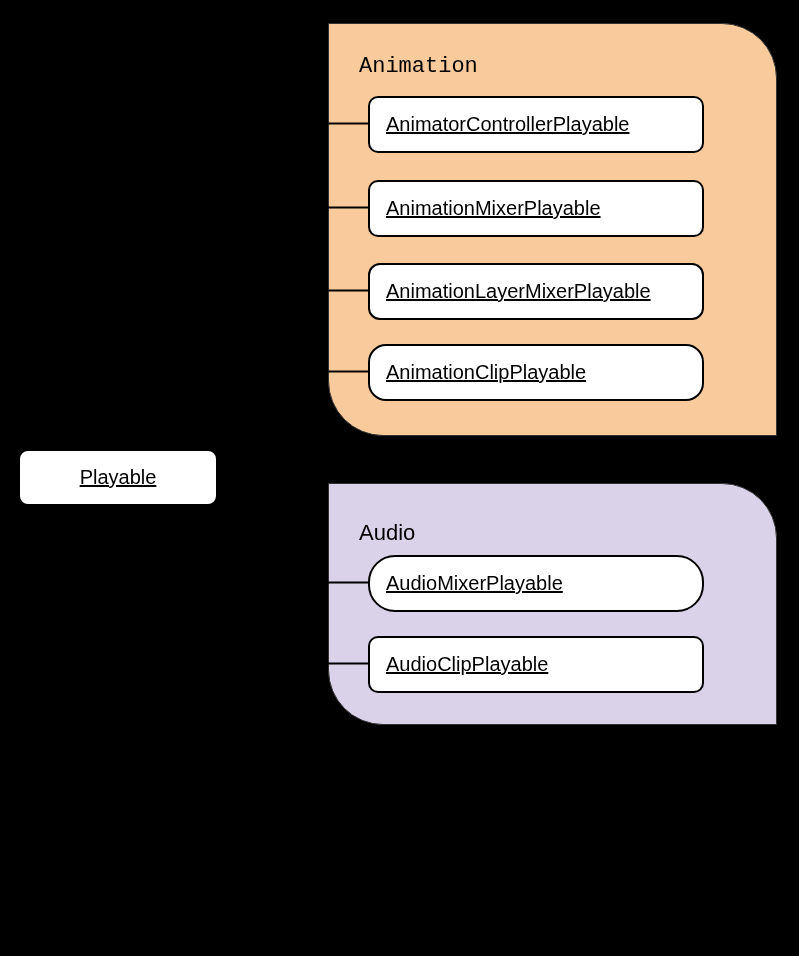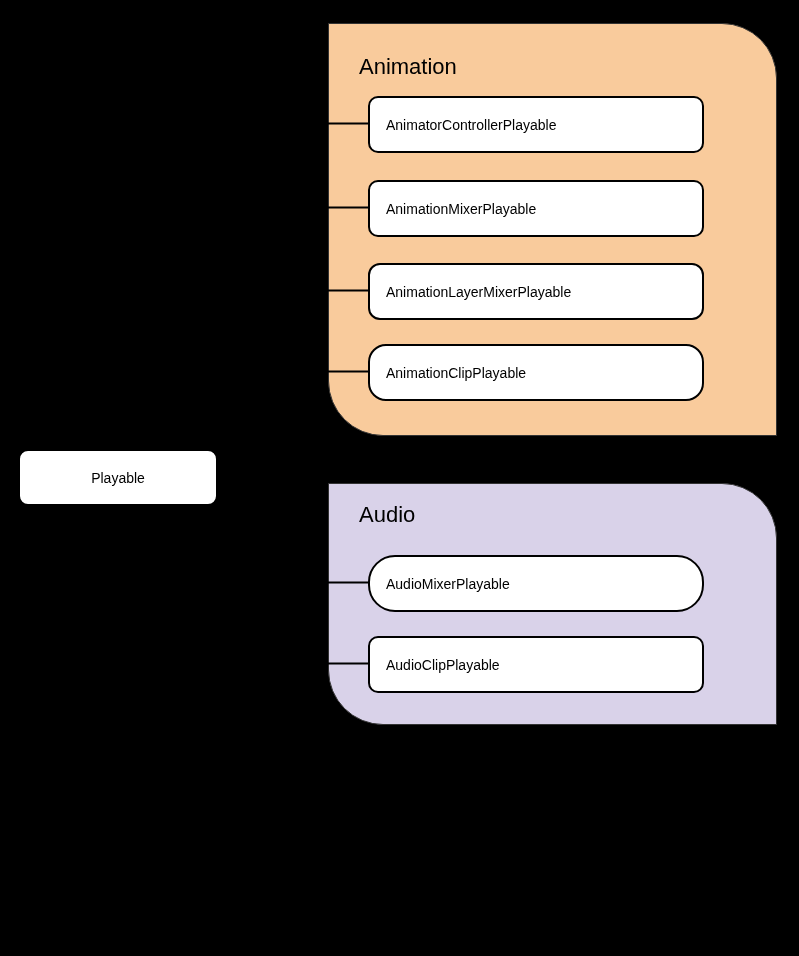--- a/index.html
+++ b/index.html
@@ -45,37 +45,38 @@
   .group-animation { top: 23px;  height: 413px; }
   .group-audio     { top: 483px; height: 242px; }
   .group-user      { top: 770px; height: 163px; }
   .group-label {
     position: absolute;
     left: 30px;
     font-size: 22px;
     line-height: 26px;
     white-space: nowrap;
   }
-  .group-animation .group-label { top: 30px; }
-  .group-audio     .group-label { top: 18px; }
+  .group-animation .group-label { top: 30px; font-family: Liberation Mono, monospace; }
+  .group-audio     .group-label { top: 36px; }
   .group-user      .group-label { top: 31px; }
   .node {
     position: absolute;
     z-index: 2;
     background: var(--node-fill);
     border: 2px solid var(--node-border);
     border-radius: 10px;
     width: 336px;
     height: 57px;
     left: 39px;
     display: flex;
     align-items: center;
     padding-left: 16px;
-    font-size: 14px;
+    font-size: 20px;
     white-space: nowrap;
+    text-decoration: underline;
   }
   .node-root {
     left: 18px;
     top: 449px;
     width: 200px;
     height: 57px;
     justify-content: center;
     padding-left: 0;
   }
   

